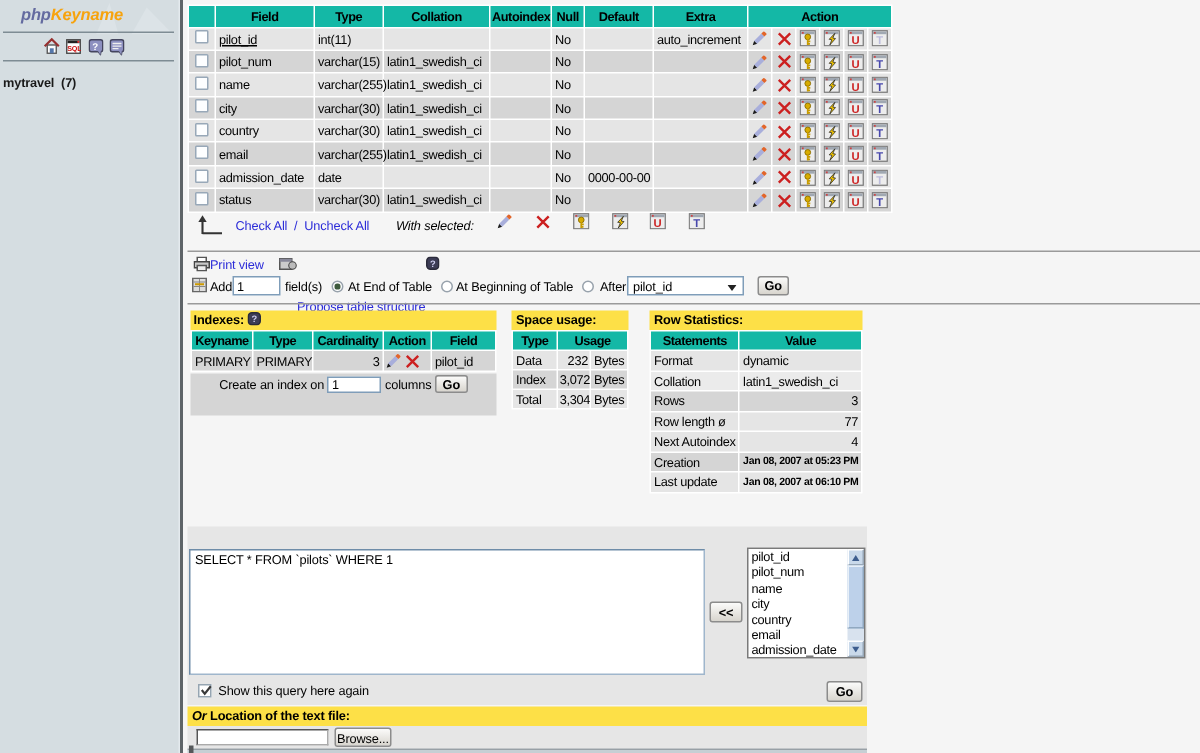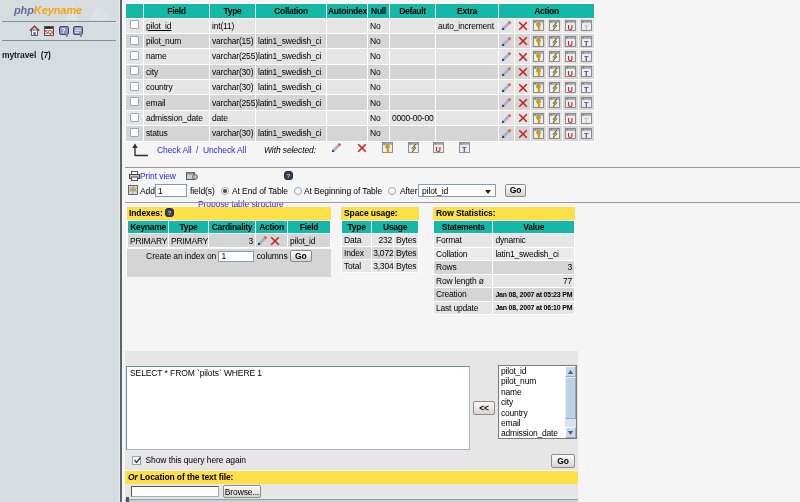--- a/index.html
+++ b/index.html
@@ -616,20 +616,24 @@
         </tr>
   <tr style="height:12.5px">
           <td class="r2">Rows</td>
           <td class="r2" style="text-align:right">3</td>
         </tr>
   <tr style="height:12.5px">
           <td class="r1">Row length ø</td>
           <td class="r1" style="text-align:right">77</td>
         </tr>
   <tr style="height:12.5px">
+          <td class="r1">Next Autoindex</td>
+          <td class="r1" style="text-align:right">4</td>
+        </tr>
+  <tr style="height:12.5px">
           <td class="r2">Creation</td>
           <td class="r2" style="text-align:right;font-size:7px;font-weight:bold;letter-spacing:-0.2px;">Jan 08, 2007 at 05:23 PM</td>
         </tr>
   <tr style="height:12.5px">
           <td class="r1">Last update</td>
           <td class="r1" style="text-align:right;font-size:7px;font-weight:bold;letter-spacing:-0.2px;">Jan 08, 2007 at 06:10 PM</td>
         </tr>
   </tbody>
     </table>
 </div>

